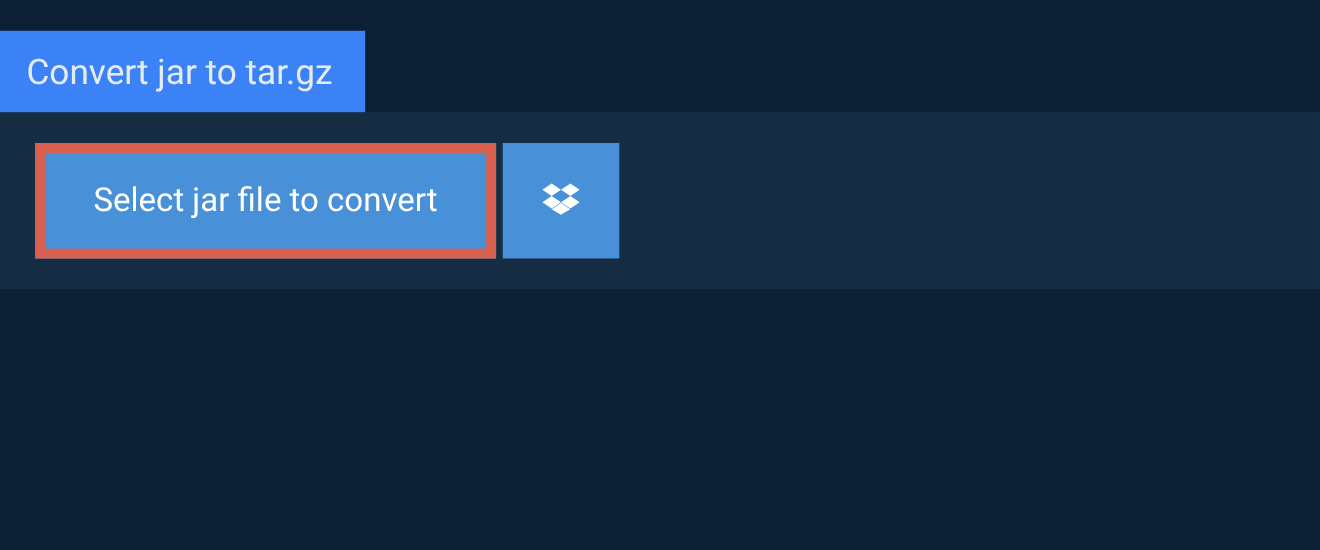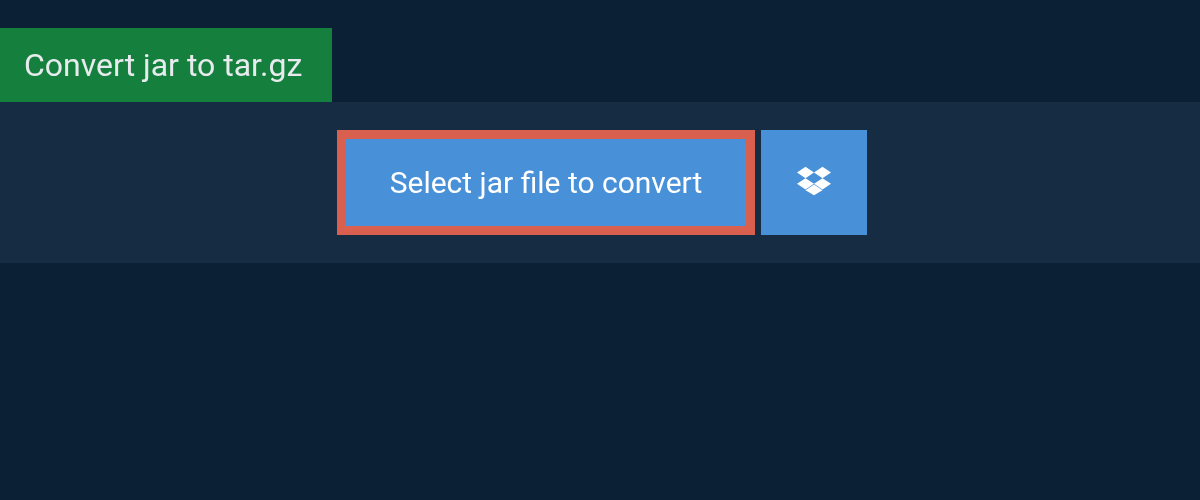--- a/index.html
+++ b/index.html
@@ -8,40 +8,39 @@
       box-sizing: border-box;
     }
     body {
       width: 1200px;
       height: 500px;
       background-color: #0c2035;
       font-family: -apple-system, BlinkMacSystemFont, "Segoe UI", Roboto, Helvetica, Arial, sans-serif;
       overflow: hidden;
     }
     .tab-header {
-      background-color: #15803d;
+      background-color: #3b82f6;
       display: inline-block;
       padding: 18px 30px 18px 24px;
       margin-top: 28px;
       margin-left: 0;
     }
     .tab-header-text {
       color: #e8ebee;
       font-size: 32px;
       font-weight: 400;
     }
     .panel {
       background-color: #152c42;
       padding: 28px 28px 28px 32px;
       margin-top: 0;
     }
     .button-row {
       display: flex;
       gap: 6px;
-      justify-content: center;
     }
     .select-button {
       background-color: #4890d8;
       border: 9px solid #d9604f;
       color: #ffffff;
       font-size: 30px;
       font-weight: 400;
       padding: 26px 44px;
       cursor: pointer;
       display: inline-flex;

